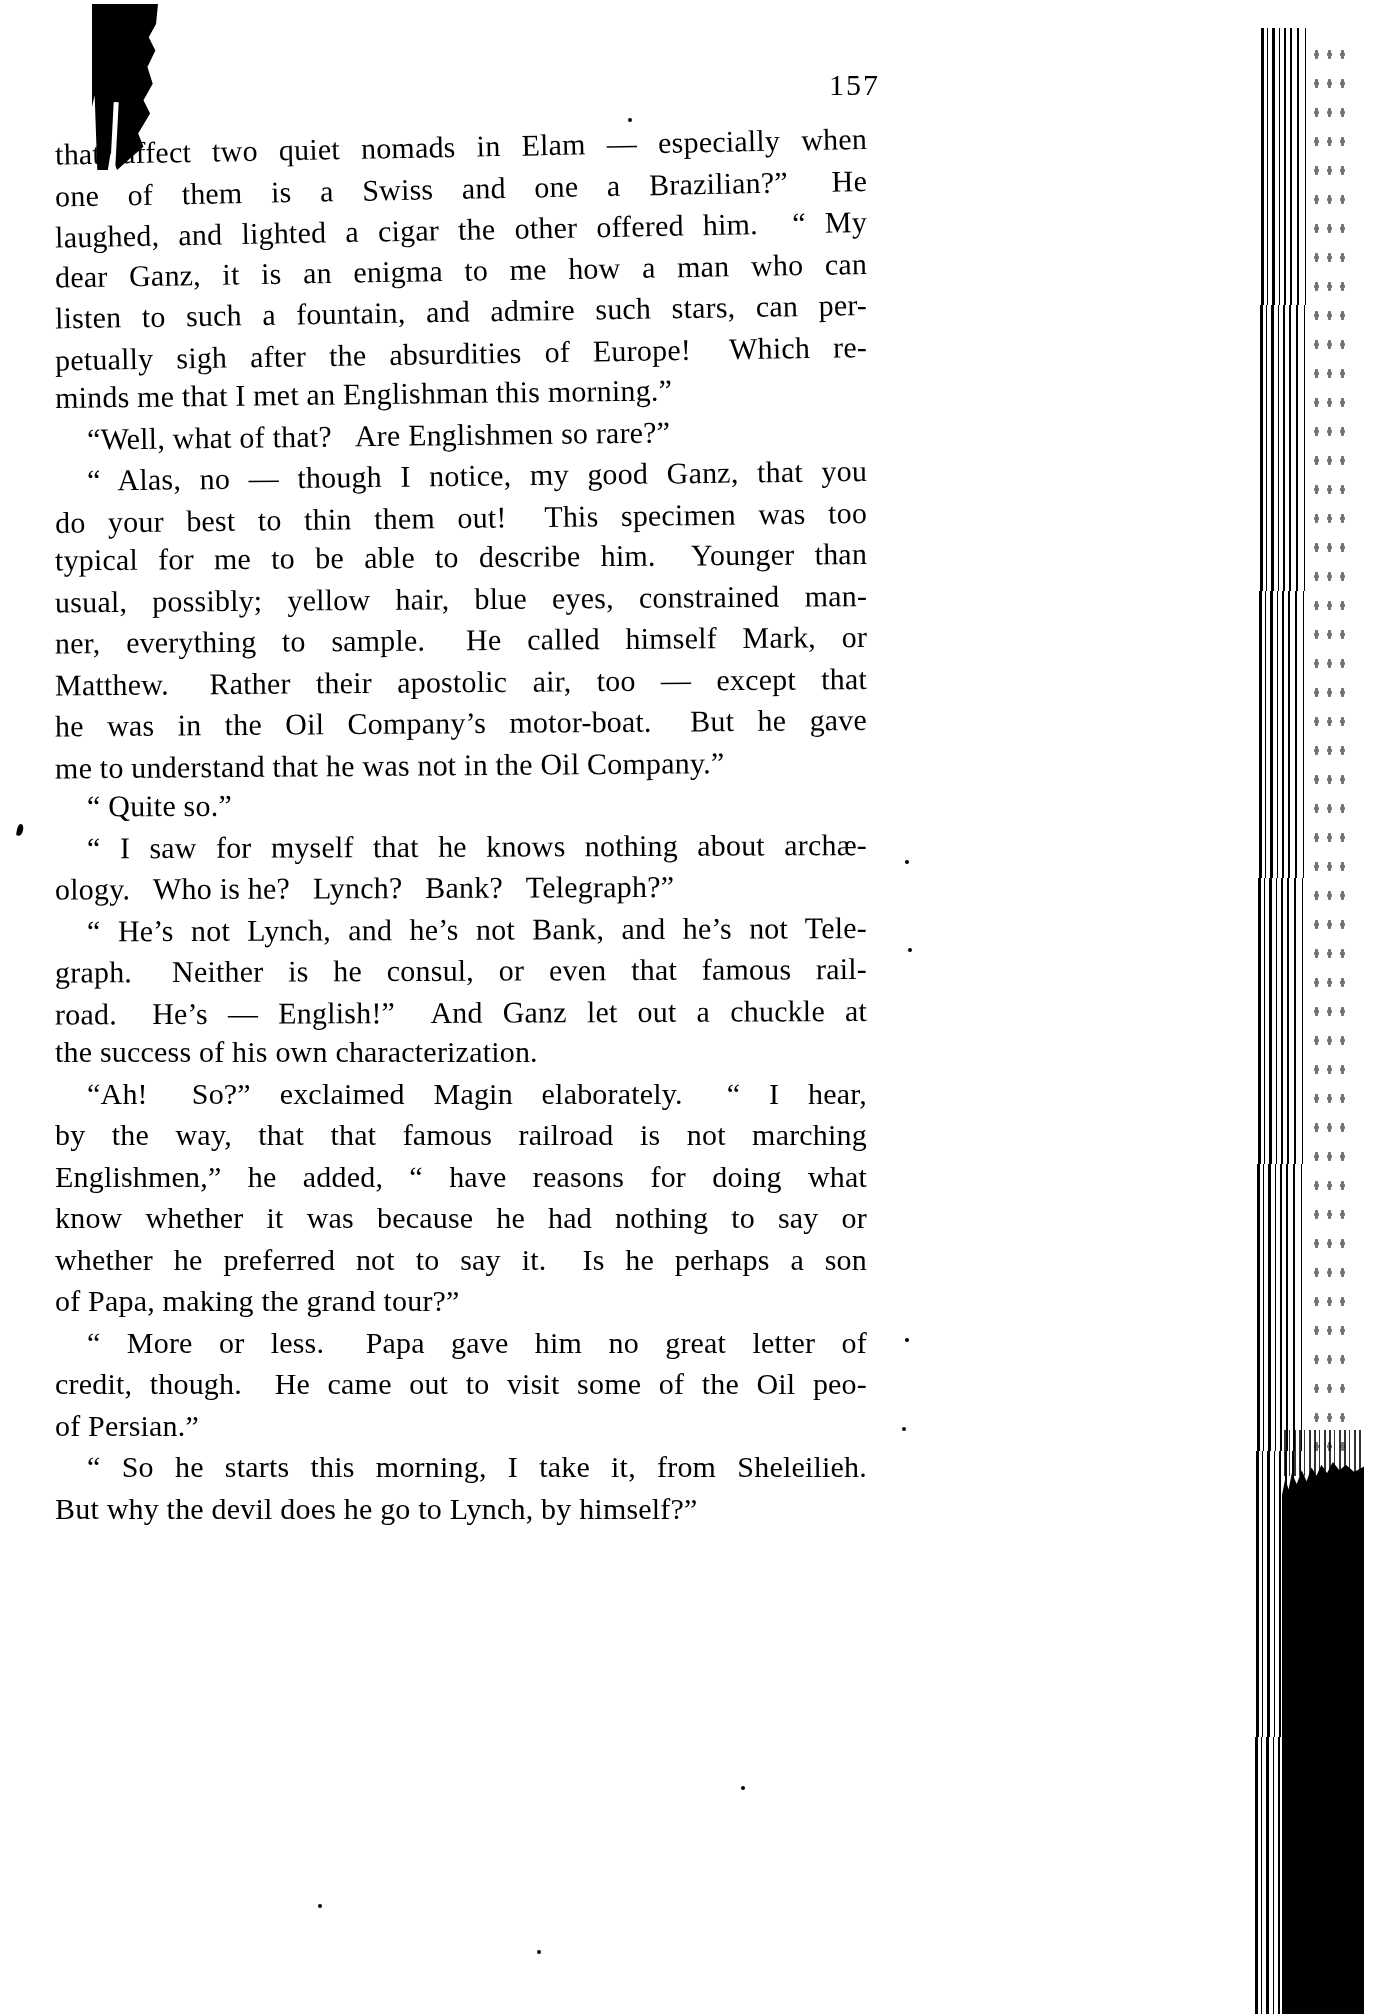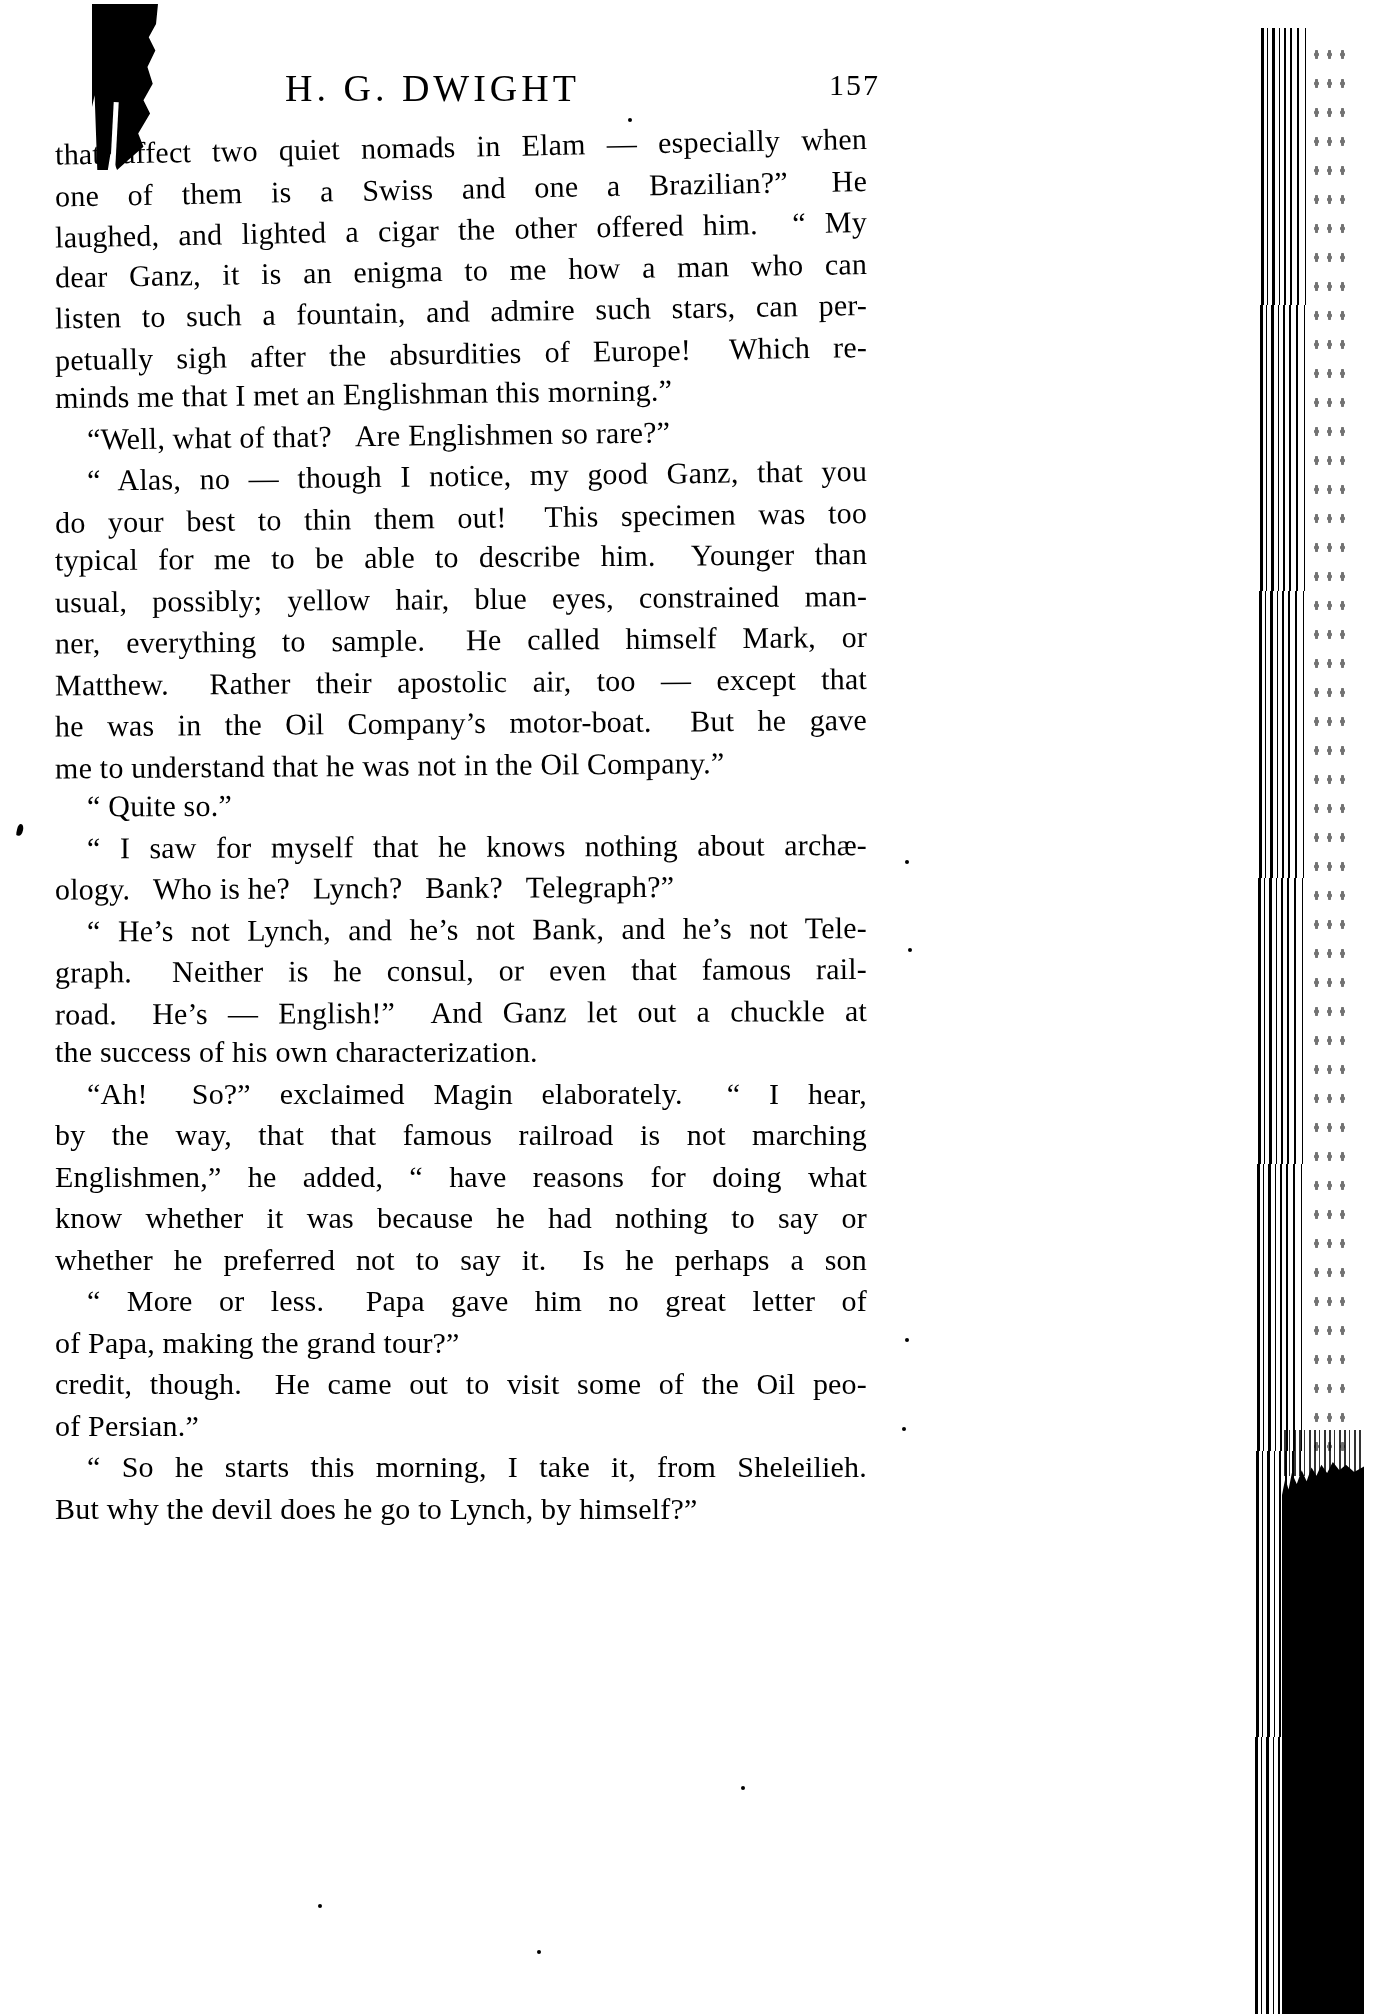--- a/index.html
+++ b/index.html
@@ -152,21 +152,20 @@
       -310px 1786px 0 0 #000,
       -91px 1832px 0 0 #000;
   }
 </style>
 </head>
 <body>
 
 <div class="page">
 
   <div class="header">
-    <span class="running-title">H. G. DWIGHT</span>
     <span class="page-number">157</span>
   </div>
 
   <div class="bodytext">
       <div class="line">that affect two quiet nomads in Elam — especially when</div>
       <div class="line">one of them is a Swiss and one a Brazilian?”  He</div>
       <div class="line">laughed, and lighted a cigar the other offered him.  “ My</div>
       <div class="line">dear Ganz, it is an enigma to me how a man who can</div>
       <div class="line">listen to such a fountain, and admire such stars, can per-</div>
       <div class="line">petually sigh after the absurdities of Europe!  Which re-</div>
@@ -185,22 +184,22 @@
       <div class="line para-end">ology.  Who is he?  Lynch?  Bank?  Telegraph?”</div>
       <div class="line para-start">“ He’s not Lynch, and he’s not Bank, and he’s not Tele-</div>
       <div class="line">graph.  Neither is he consul, or even that famous rail-</div>
       <div class="line">road.  He’s — English!”  And Ganz let out a chuckle at</div>
       <div class="line para-end">the success of his own characterization.</div>
       <div class="line para-start">“Ah!  So?” exclaimed Magin elaborately.  “ I hear,</div>
       <div class="line">by the way, that that famous railroad is not marching</div>
       <div class="line">Englishmen,” he added, “ have reasons for doing what</div>
       <div class="line">know whether it was because he had nothing to say or</div>
       <div class="line">whether he preferred not to say it.  Is he perhaps a son</div>
+      <div class="line para-end">of Papa, making the grand tour?”</div>
       <div class="line para-start">“ More or less.  Papa gave him no great letter of</div>
-      <div class="line para-end">of Papa, making the grand tour?”</div>
       <div class="line">credit, though.  He came out to visit some of the Oil peo-</div>
       <div class="line para-end">of Persian.”</div>
       <div class="line para-start">“ So he starts this morning, I take it, from Sheleilieh.</div>
       <div class="line para-end">But why the devil does he go to Lynch, by himself?”</div>
     </div>
 
   <div class="blob-top-left"></div>
   <div class="blob-notch"></div>
 
   <div class="gutter-band">

